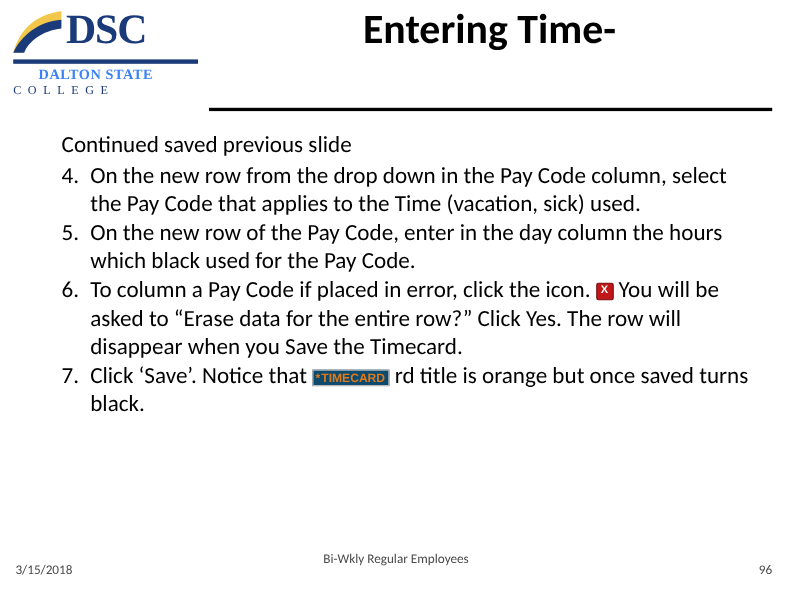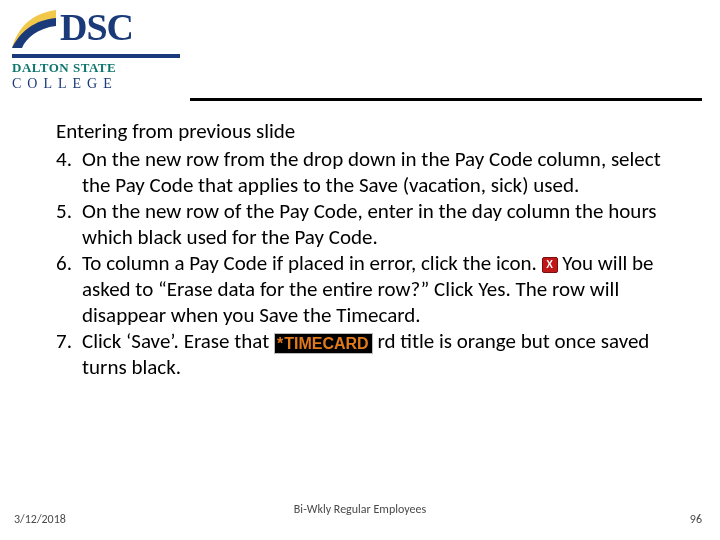--- a/index.html
+++ b/index.html
@@ -47,26 +47,27 @@
   .logo-rule {
     height: 4px;
     background: #1a3a7a;
     margin: 4px 0 2px 0;
     width: 168px;
   }
   .logo-sub1 {
     font-family: Georgia, "Times New Roman", serif;
     font-size: 13px;
     font-weight: 700;
-    color: #0f766e;
+    color: #3b82f6;
     letter-spacing: 0.5px;
+    margin-left: 23px;
   }
   .logo-sub2 {
     font-family: Georgia, "Times New Roman", serif;
-    font-size: 14px;
+    font-size: 11px;
     font-weight: 400;
     color: #1a3a7a;
     letter-spacing: 6px;
   }
   
   .title {
     position: absolute;
     top: 6px;
     left: 190px;
     right: 20px;
@@ -126,24 +127,24 @@
     left: 50%;
     transform: translate(-50%, -52%);
     font-size: 10px;
     font-weight: 700;
     color: #fff;
   }
   .timecard-label {
     display: inline-block;
     vertical-align: middle;
     font-family: Verdana, Arial, sans-serif;
-    font-size: 16px;
+    font-size: 11px;
     font-weight: 700;
     color: #e07a1a;
-    background: #000000;
+    background: #0c4a6e;
     border: 1px solid #bcbcbc;
     padding: 1px 3px 0 2px;
     line-height: 1.1;
   }
   .timecard-label::before {
     content: "*";
     color: #e07a1a;
     margin-right: 1px;
   }
   
@@ -185,50 +186,50 @@
         </svg>
       </span>
       <span class="logo-text">DSC</span>
     </div>
     <div class="logo-rule"></div>
     <div class="logo-sub1">DALTON STATE</div>
     <div class="logo-sub2">COLLEGE</div>
   </div>
 
   <div class="title">
-    <br>
+    <span>Entering Time-</span><br>
   </div>
   <div class="title-rule"></div>
 
   <div class="body">
-    <div class="intro">Entering from previous slide</div>
+    <div class="intro">Continued saved previous slide</div>
     <ol class="steps">
       <li>
         <span class="num">4.</span>
-        <span class="txt">On the new row from the drop down in the Pay Code column, select the Pay Code that applies to the Save (vacation, sick) used.</span>
+        <span class="txt">On the new row from the drop down in the Pay Code column, select the Pay Code that applies to the Time (vacation, sick) used.</span>
       </li>
       <li>
         <span class="num">5.</span>
         <span class="txt">On the new row of the Pay Code, enter in the day column the hours which black used for the Pay Code.</span>
       </li>
       <li>
         <span class="num">6.</span>
         <span class="txt">
           <span>To column a Pay Code if placed in error, click the  icon. </span>
           <span class="delete-icon"></span>
           <span> You will be asked to “Erase data for the entire row?” Click Yes.  The row will disappear when you Save the Timecard.</span>
         </span>
       </li>
       <li>
         <span class="num">7.</span>
         <span class="txt">
-          <span>Click ‘Save’.  Erase that  </span>
+          <span>Click ‘Save’.  Notice that  </span>
           <span class="timecard-label">TIMECARD</span>
           <span>   rd title is orange but once saved turns black.</span>
         </span>
       </li>
     </ol>
   </div>
 
-  <div class="footer-date">3/12/2018</div>
+  <div class="footer-date">3/15/2018</div>
   <div class="footer-center">Bi-Wkly Regular Employees</div>
   <div class="footer-page">96</div>
 </div>
 
 </body></html>

